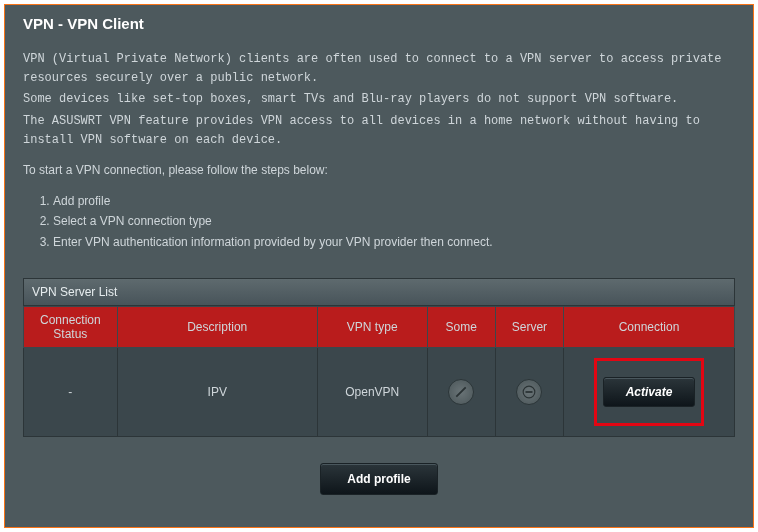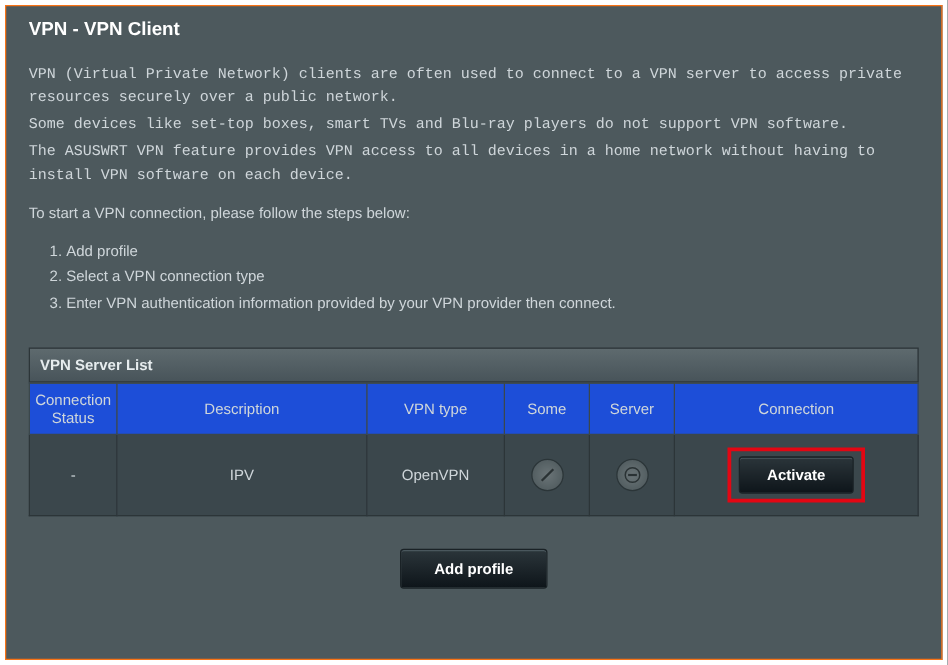--- a/index.html
+++ b/index.html
@@ -40,34 +40,34 @@
   .steps li {
     line-height: 1.7;
   }
   .server-list {
     margin-top: 26px;
   }
   .list-title {
     background: linear-gradient(#5e6a6e, #48545a);
     border: 1px solid #2c3538;
     padding: 6px 8px;
-    font-weight: bold;
+    font-weight: normal;
     color: #e6ecee;
     font-size: 12px;
   }
   table {
     width: 100%;
     border-collapse: collapse;
   }
   th {
-    background: #1d4ed8;
+    background: #b91c1c;
     color: #cfd6da;
     font-weight: normal;
     font-size: 12px;
-    padding: 6px 4px;
+    padding: 6px 16px;
     border: 1px solid #3b474c;
     text-align: center;
   }
   td {
     background: #3b474c;
     color: #cfd6da;
     font-size: 12px;
     padding: 10px 4px;
     border: 1px solid #2c3538;
     text-align: center;
@@ -98,22 +98,23 @@
     font-weight: bold;
     font-size: 12px;
     padding: 7px 22px;
     border: 1px solid #1a2226;
     border-radius: 3px;
     cursor: pointer;
     box-shadow: inset 0 1px 0 #4a575d;
   }
   .highlight-box {
     border: 3px solid #e30613;
-    padding: 4px 6px;
+    padding: 16px 6px;
     display: inline-block;
+    font-style: italic;
   }
   .add-profile-wrap {
     text-align: center;
     margin-top: 26px;
   }
   .add-profile-btn {
     display: inline-block;
     background: linear-gradient(#2b353a, #0e151a);
     color: #fff;
     font-weight: bold;

